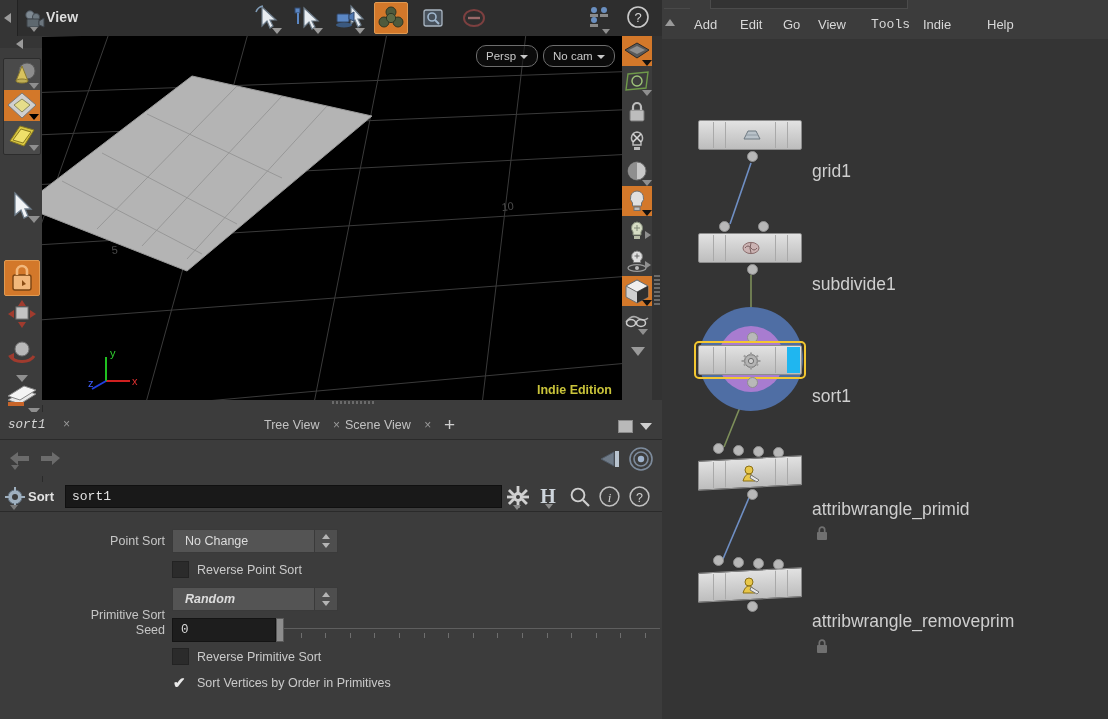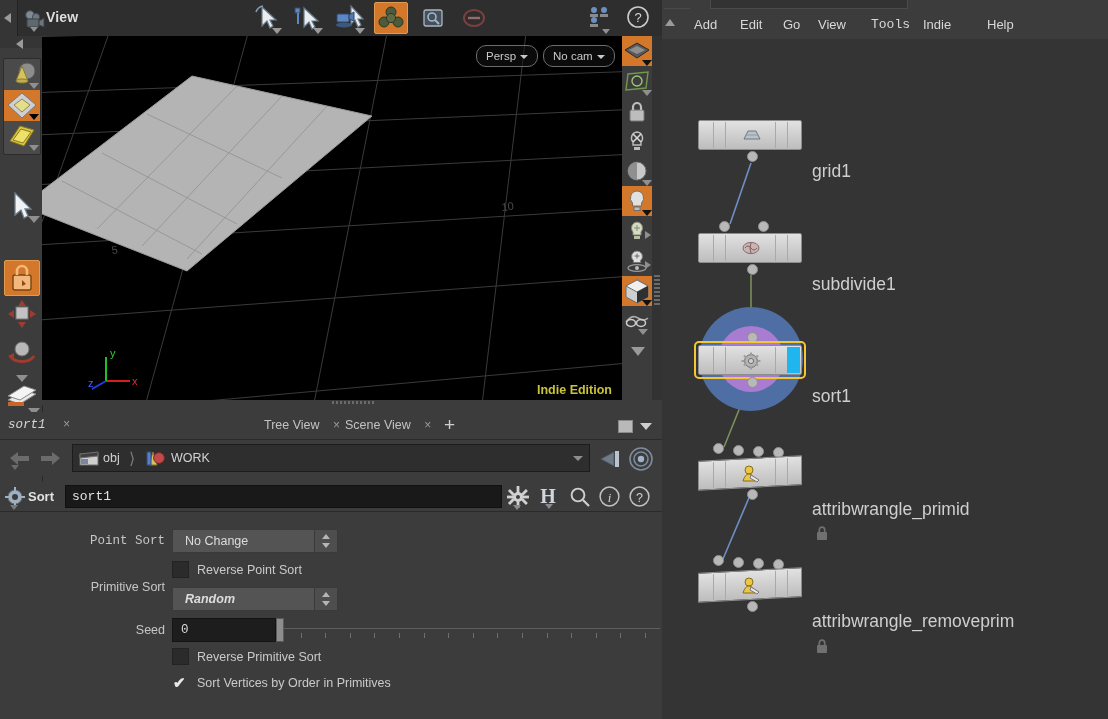--- a/index.html
+++ b/index.html
@@ -503,40 +503,20 @@
           <polygon points="2,10 10,4 10,8 21,8 21,13 10,13 10,17" fill="#6b6b6b"></polygon>
         </svg>
         <span style="position:absolute;left:3px;top:17px;width:0;height:0;border-top:5px solid #6a6a6a;border-left:4px solid transparent;border-right:4px solid transparent;"></span>
       </div>
       <div class="nav-arrow" style="left:38px;">
         <svg width="24" height="22" viewBox="0 0 24 22">
           <polygon points="22,10 14,4 14,8 3,8 3,13 14,13 14,17" fill="#6b6b6b"></polygon>
         </svg>
       </div>
     </div>
-    <div class="pathfield">
-      <div style="position:absolute;left:6px;top:4px;width:20px;height:18px;">
-        <svg width="20" height="18" viewBox="0 0 20 18">
-          <rect x="1" y="5" width="18" height="11" fill="#cfcfcf" stroke="#6f6f6f"></rect>
-          <polygon points="1,5 19,3 19,7 1,9" fill="#3f3f3f" stroke="#6f6f6f"></polygon>
-          <rect x="2" y="10" width="7" height="5" fill="#7c86a0"></rect>
-        </svg>
-      </div>
-      <div class="crumb" style="left:30px;">obj</div>
-      <div class="crumb-sep" style="left:56px;">⟩</div>
-      <div style="position:absolute;left:72px;top:4px;width:22px;height:18px;">
-        <svg width="22" height="18" viewBox="0 0 22 18">
-          <polygon points="4,16 8,3 12,16" fill="#d8c25e" stroke="#8a7a2e"></polygon>
-          <circle cx="14" cy="9" r="5.4" fill="#c24a4a" stroke="#7a2a2a"></circle>
-          <rect x="2" y="3" width="4" height="13" fill="#5b7ec4" stroke="#2f4a7a"></rect>
-        </svg>
-      </div>
-      <div class="crumb" style="left:98px;">WORK</div>
-      <div class="pf-dn"></div>
-    </div>
     <div style="position:absolute;left:598px;top:447px;width:26px;height:24px;">
       <svg width="26" height="24" viewBox="0 0 26 24">
         <rect x="17" y="4" width="4" height="16" fill="#b9c4cf"></rect>
         <polygon points="3,12 16,5 16,19" fill="#6f7b88" stroke="#505a66"></polygon>
       </svg>
     </div>
     <div style="position:absolute;left:628px;top:446px;width:26px;height:26px;">
       <svg width="26" height="26" viewBox="0 0 26 26">
         <circle cx="13" cy="13" r="11" fill="none" stroke="#7d8b9c" stroke-width="1.6"></circle>
         <circle cx="13" cy="13" r="7" fill="none" stroke="#7d8b9c" stroke-width="1.6"></circle>
@@ -599,33 +579,33 @@
     </div>
     <div style="position:absolute;left:628px;top:485px;width:23px;height:23px;">
       <svg width="23" height="23" viewBox="0 0 23 23">
         <circle cx="11.5" cy="11.5" r="9.4" fill="none" stroke="#c0c0c0" stroke-width="1.5"></circle>
         <text x="11.5" y="16.5" font-size="12.5" fill="#d0d0d0" text-anchor="middle" font-family="Liberation Sans">?</text>
       </svg>
     </div>
 
     <div class="params">
 
-      <div class="plabel" style="left:40px;top:22px;width:125px;font-family:Liberation Mono, monospace;">Point Sort</div>
+      <div class="plabel" style="left:40px;top:22px;width:125px;">Point Sort</div>
       <div class="pmenu" style="left:172px;top:17px;width:166px;">
         <span class="txt">No Change</span>
         <span class="spin">
             <i class="up"></i>
             <i class="dn"></i>
           </span>
       </div>
 
       <div class="cbox" style="left:172px;top:49px;"></div>
       <div class="ctext" style="left:197px;top:51px;">Reverse Point Sort</div>
 
-      <div class="plabel" style="left:40px;top:68px;width:125px;">Primitive Sort</div>
+      <div class="plabel" style="left:40px;top:96px;width:125px;">Primitive Sort</div>
       <div class="pmenu" style="left:172px;top:75px;width:166px;font-style:italic;">
         <span class="txt b">Random</span>
         <span class="spin">
             <i class="up"></i>
             <i class="dn"></i>
           </span>
       </div>
 
       <div class="plabel" style="left:40px;top:111px;width:125px;">Seed</div>
       <div class="numfield" style="left:172px;top:106px;width:104px;">0</div>

